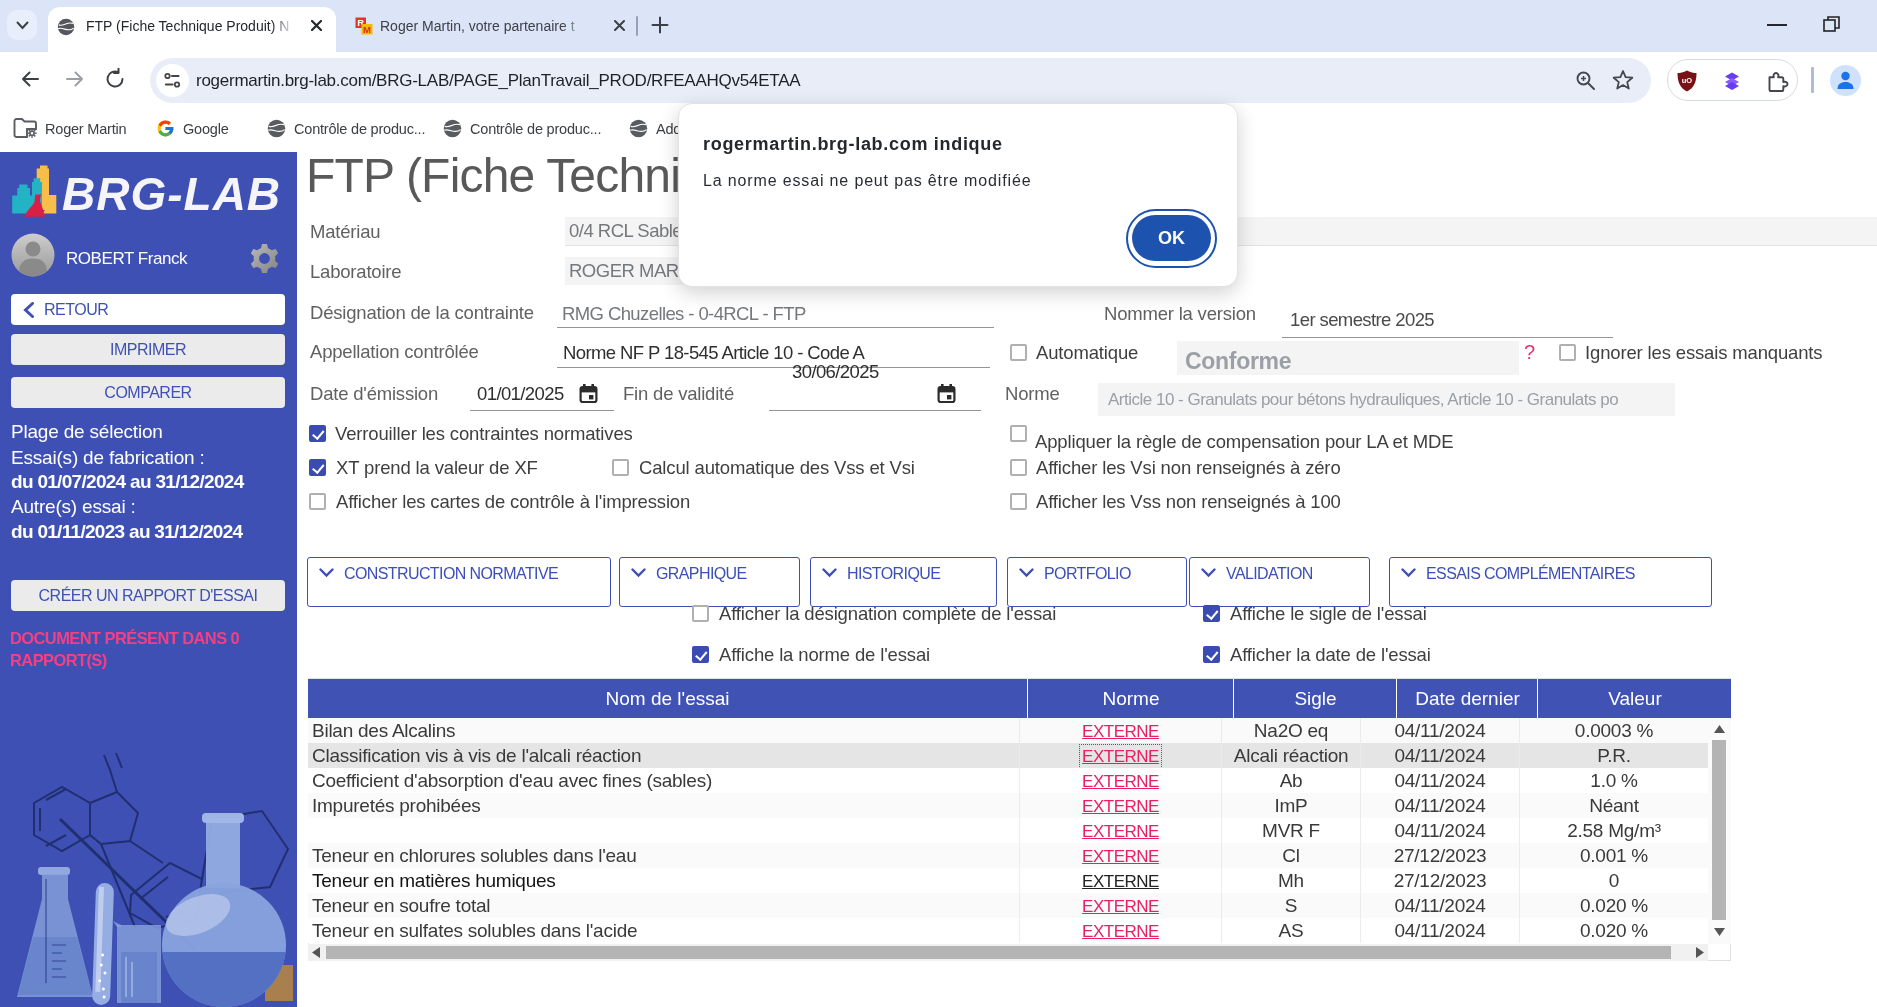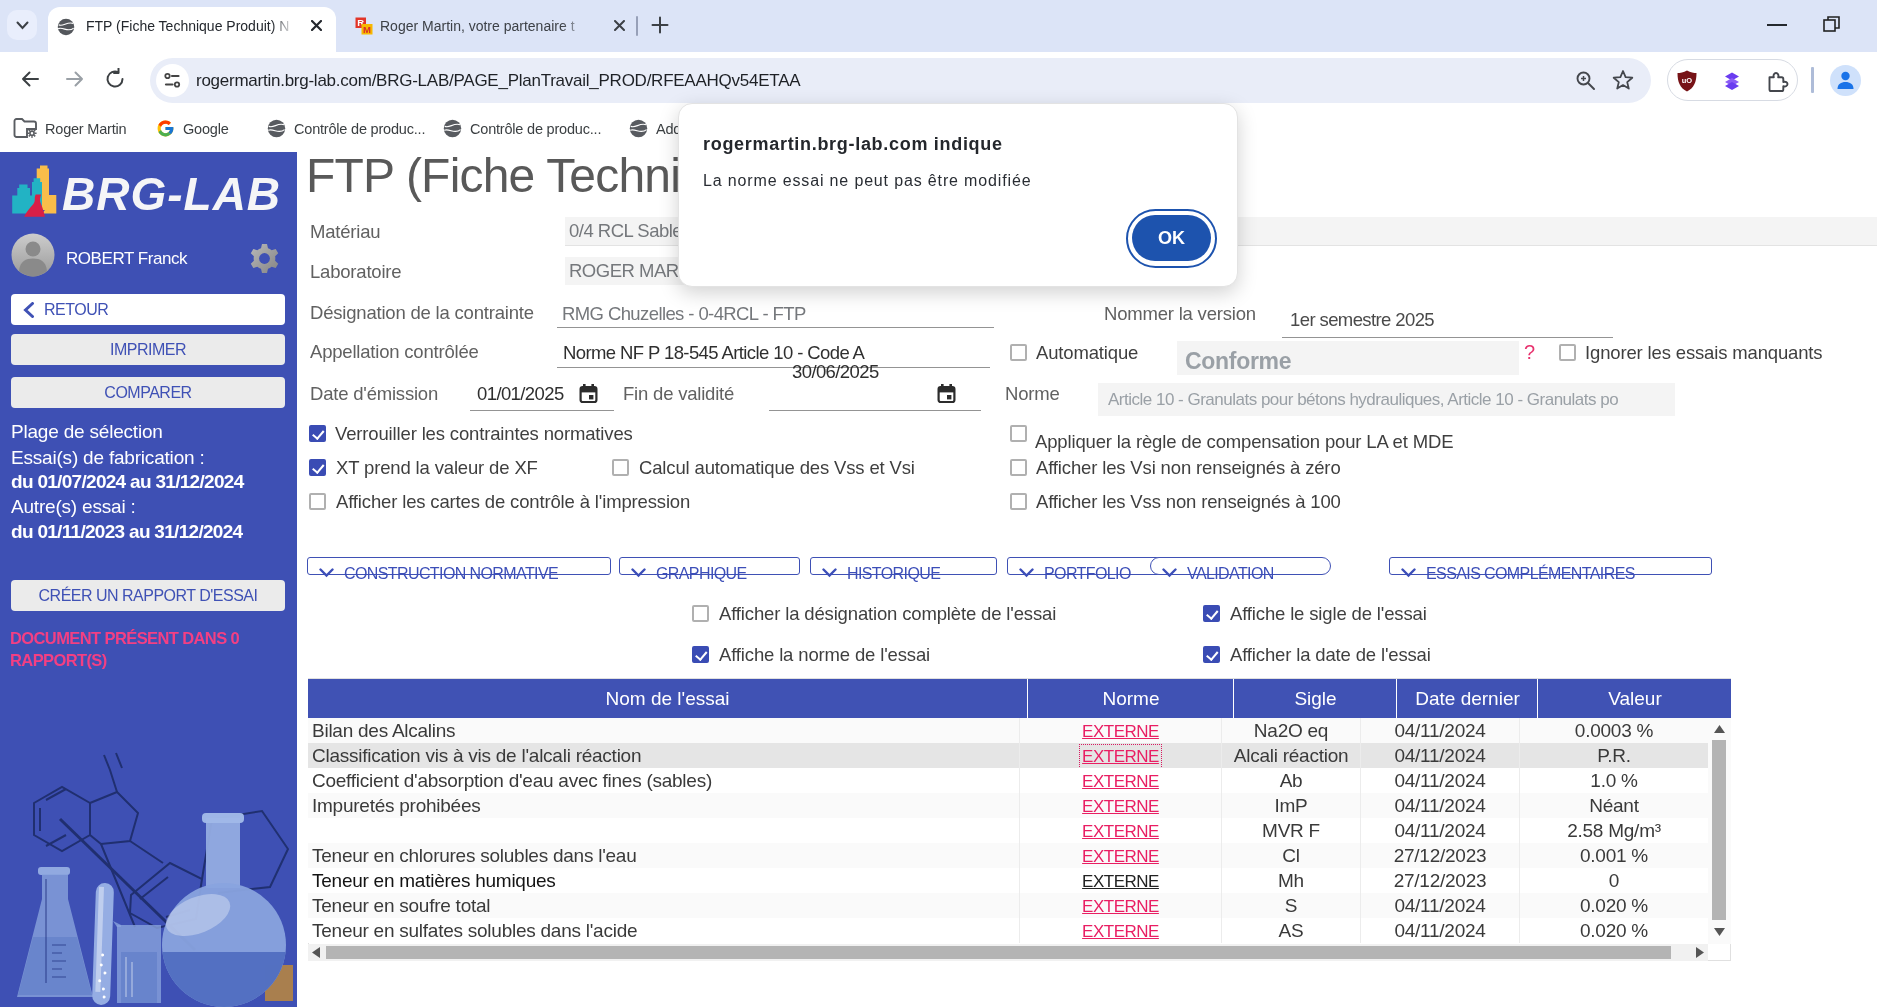--- a/index.html
+++ b/index.html
@@ -29,21 +29,21 @@
   .lbl{font-size:18.5px;letter-spacing:-0.2px;color:#616161;white-space:nowrap;}
   .val{font-size:18.5px;letter-spacing:-0.6px;color:#2f2f2f;white-space:nowrap;}
   .gval{font-size:18.5px;letter-spacing:-0.5px;color:#75787c;white-space:nowrap;}
   .ginput{background:#f4f4f4;}
   .uline{height:1px;background:#949494;}
   .cb{width:17px;height:17px;border:2px solid #b0b0b0;border-radius:2px;box-sizing:border-box;}
   .cb.c{background:#3a4cb4;border-color:#3a4cb4;}
   .cb.c::after{content:"";position:absolute;left:3.5px;top:0.5px;width:4.5px;height:8.5px;
      border:solid #fff;border-width:0 2.4px 2.4px 0;transform:rotate(40deg);}
   .cblbl{font-size:18.5px;letter-spacing:-0.15px;color:#3f3f3f;white-space:nowrap;}
-  .acc{top:557px;height:18px;background:#fff;border:1px solid #3f51b5;border-radius:3px;box-sizing:border-box;
+  .acc{top:557px;height:50px;background:#fff;border:1px solid #3f51b5;border-radius:3px;box-sizing:border-box;
        color:#3c4eb8;font-size:16px;line-height:32px;white-space:nowrap;}
   .acc svg{position:absolute;left:11px;top:10px;}
   .acctxt{position:absolute;left:36px;letter-spacing:-0.6px;}
   
   #thead{left:308px;top:679px;width:1423px;height:39px;background:#4052b4;}
   .th{position:absolute;top:0;height:39px;color:#fff;font-size:19px;line-height:39px;text-align:center;border-left:1px solid #fff;}
   .row{position:absolute;left:308px;width:1400px;height:25px;}
   .cell{position:absolute;top:0;height:25px;font-size:19px;letter-spacing:-0.25px;color:#3a3a3a;line-height:25px;text-align:center;border-left:1px solid #ececec;box-sizing:border-box;}
   .cname{left:0;width:711px;text-align:left;padding-left:4px;border-left:none;}
   .ext{color:#e91e63;text-decoration:underline;font-size:17px;letter-spacing:-0.5px;}
@@ -390,21 +390,21 @@
         <path d="M1.5 1.5 L7.5 7.5 L13.5 1.5" fill="none" stroke="#3c4eb8" stroke-width="2.4" stroke-linecap="round"></path>
       </svg>
     <span class="acctxt">HISTORIQUE</span>
     </div>
   <div class="abs acc" style="left:1007px;width:180px;">
     <svg width="15" height="10" viewBox="0 0 15 10">
         <path d="M1.5 1.5 L7.5 7.5 L13.5 1.5" fill="none" stroke="#3c4eb8" stroke-width="2.4" stroke-linecap="round"></path>
       </svg>
     <span class="acctxt">PORTFOLIO</span>
     </div>
-  <div class="abs acc" style="left:1150px;width:181px;border-radius:9px;">
+  <div class="abs acc" style="left:1189px;width:181px;">
     <svg width="15" height="10" viewBox="0 0 15 10">
         <path d="M1.5 1.5 L7.5 7.5 L13.5 1.5" fill="none" stroke="#3c4eb8" stroke-width="2.4" stroke-linecap="round"></path>
       </svg>
     <span class="acctxt">VALIDATION</span>
     </div>
   <div class="abs acc" style="left:1389px;width:323px;">
     <svg width="15" height="10" viewBox="0 0 15 10">
         <path d="M1.5 1.5 L7.5 7.5 L13.5 1.5" fill="none" stroke="#3c4eb8" stroke-width="2.4" stroke-linecap="round"></path>
       </svg>
     <span class="acctxt">ESSAIS COMPLÉMENTAIRES</span>

